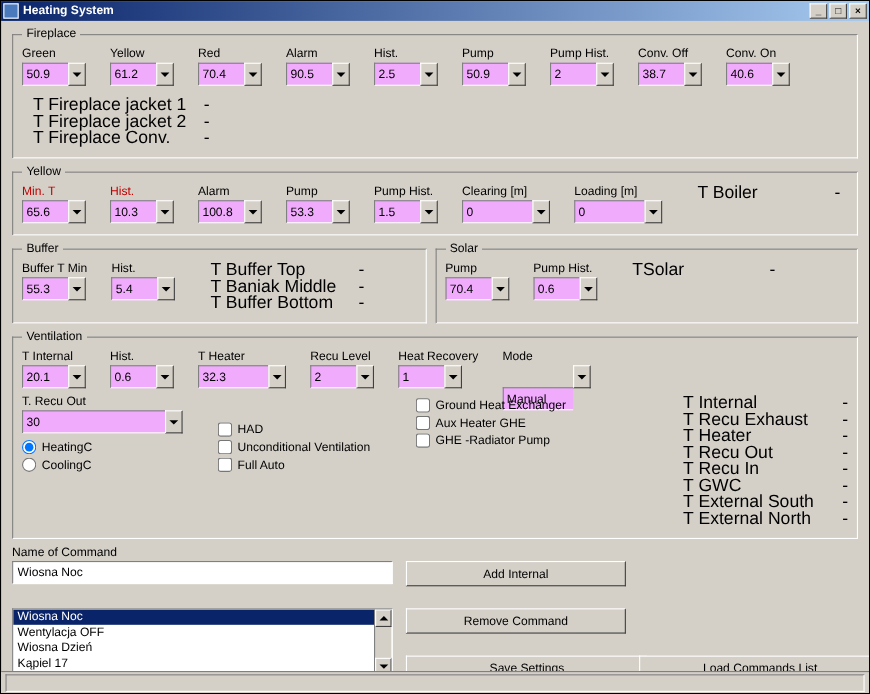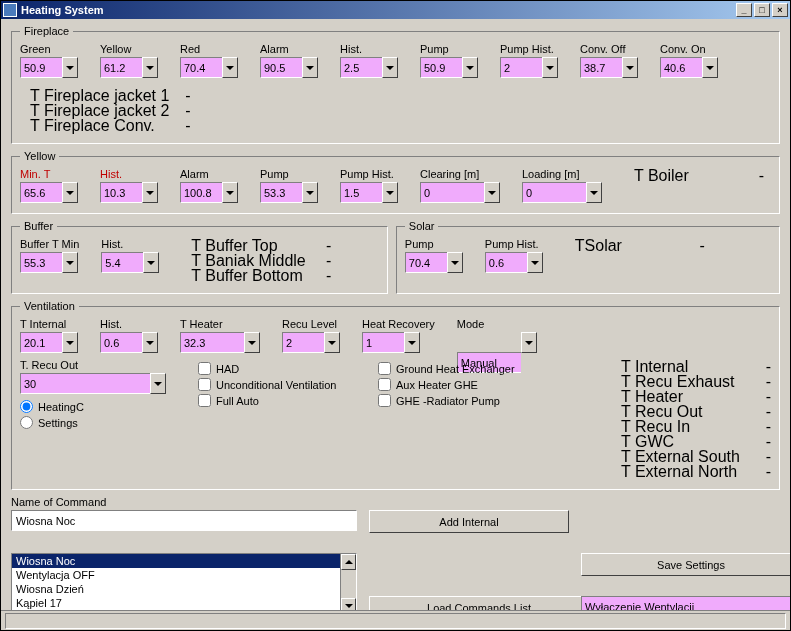--- a/index.html
+++ b/index.html
@@ -464,25 +464,25 @@
               <div class="dd"></div>
             </div>
           </div>
           <div id="vent-radios">
               <div class="rad">
                 <input type="radio" name="vmode" checked="" style="">
                 <span>HeatingC</span>
               </div>
               <div class="rad">
                 <input type="radio" name="vmode" style="">
-                <span>Settings</span>
+                <span>CoolingC</span>
               </div>
             </div>
         </div>
-        <div class="vent-mid" id="vent-checks1" style="min-width:160px;">
+        <div class="vent-mid" id="vent-checks1" style="min-width:160px;margin-top:22px;">
             <div class="chk">
               <input type="checkbox" style="">
               <span>HAD</span>
             </div>
             <div class="chk">
               <input type="checkbox" style="">
               <span>Unconditional Ventilation</span>
             </div>
             <div class="chk">
               <input type="checkbox" style="">
@@ -552,20 +552,21 @@
               <div class="item sel">Wiosna Noc</div>
               <div class="item ">Wentylacja OFF</div>
               <div class="item ">Wiosna Dzień</div>
               <div class="item ">Kąpiel 17</div>
             </div>
           <div class="scroll">
             <div class="sb up"></div>
             <div class="sb dn"></div>
           </div>
         </div>
+        <button class="btn" style="width:200px;">Remove Command</button>
         <div></div>
 
         <button class="btn" style="width:220px;">Save Settings</button>
         <button class="btn" style="width:220px;justify-self:start;">Load Commands List</button>
 
         <div class="combo" style="width:346px;">
           <input style="width: 330px;" value="Wyłączenie Wentylacji">
           <div class="dd"></div>
         </div>
         <button class="btn" style="width:200px;">Run Command</button>

